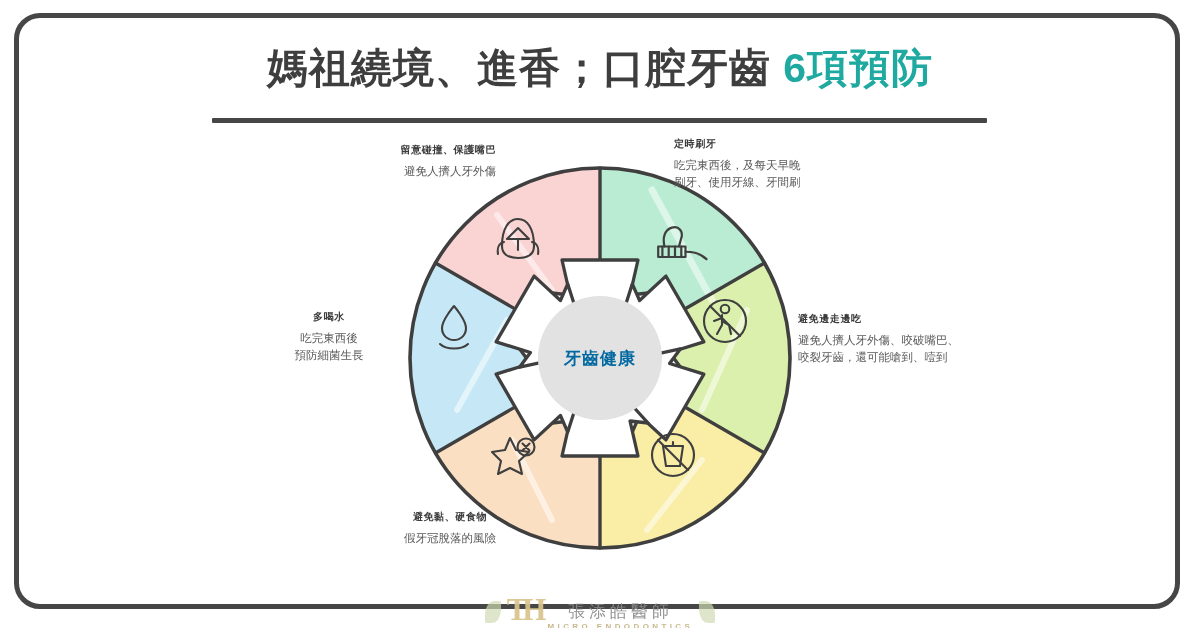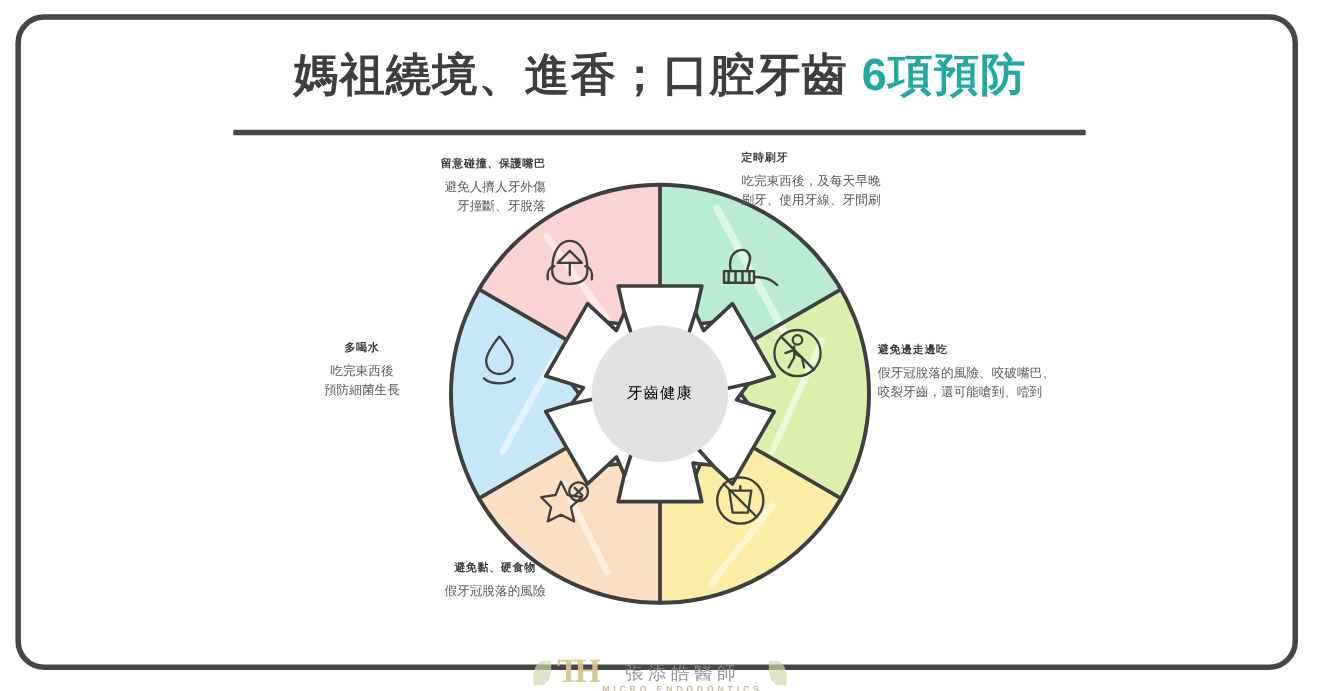--- a/index.html
+++ b/index.html
@@ -77,23 +77,23 @@
     left: 0;
     top: 0;
     width: 396px;
     height: 396px;
     display: flex;
     align-items: center;
     justify-content: center;
     pointer-events: none;
   }
   .center-label span {
-    font-size: 14px;
-    font-weight: normal;
-    color: #000000;
+    font-size: 17px;
+    font-weight: bold;
+    color: #0369a1;
     letter-spacing: 1px;
   }
 
   
   .callout { position: absolute; }
   .callout .ttl {
     font-size: 10px;
     font-weight: bold;
     color: #3b3b3b;
     letter-spacing: 0.6px;
@@ -295,36 +295,35 @@
 
     <div class="center-label">
       <span>牙齒健康</span>
     </div>
   </div>
 
   <div class="callout c-collision align-right">
     <div class="ttl">留意碰撞、保護嘴巴</div>
     <div class="sub">
       <div>避免人擠人牙外傷</div>
-      <div>牙撞斷、牙脫落</div>
     </div>
   </div>
 
   <div class="callout c-brush align-left">
     <div class="ttl">定時刷牙</div>
     <div class="sub">
       <div>吃完東西後，及每天早晚</div>
       <div>刷牙、使用牙線、牙間刷</div>
     </div>
   </div>
 
   <div class="callout c-walkeat align-left">
     <div class="ttl">避免邊走邊吃</div>
     <div class="sub">
-      <div>假牙冠脫落的風險、咬破嘴巴、</div>
+      <div>避免人擠人牙外傷、咬破嘴巴、</div>
       <div>咬裂牙齒，還可能嗆到、噎到</div>
     </div>
   </div>
 
 
   <div class="callout c-sticky align-center">
     <div class="ttl">避免黏、硬食物</div>
     <div class="sub">
       <div>假牙冠脫落的風險</div>
     </div>

